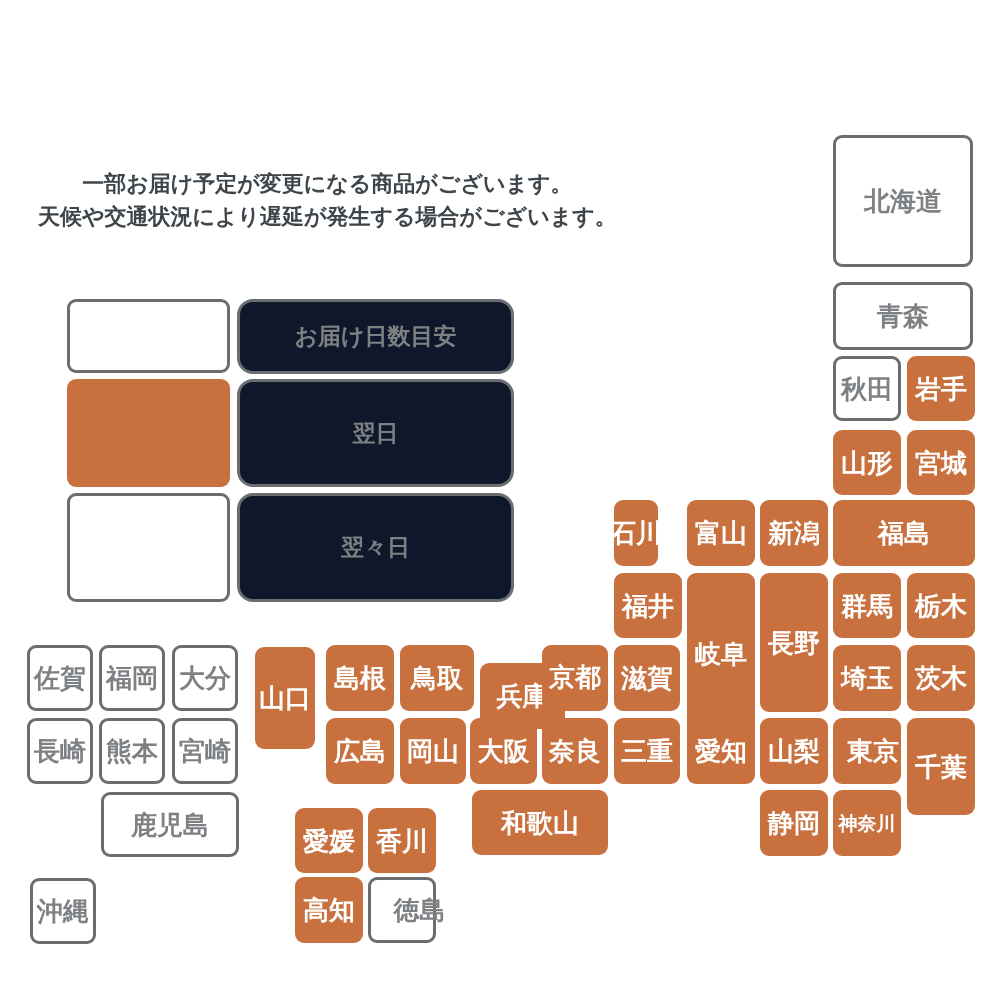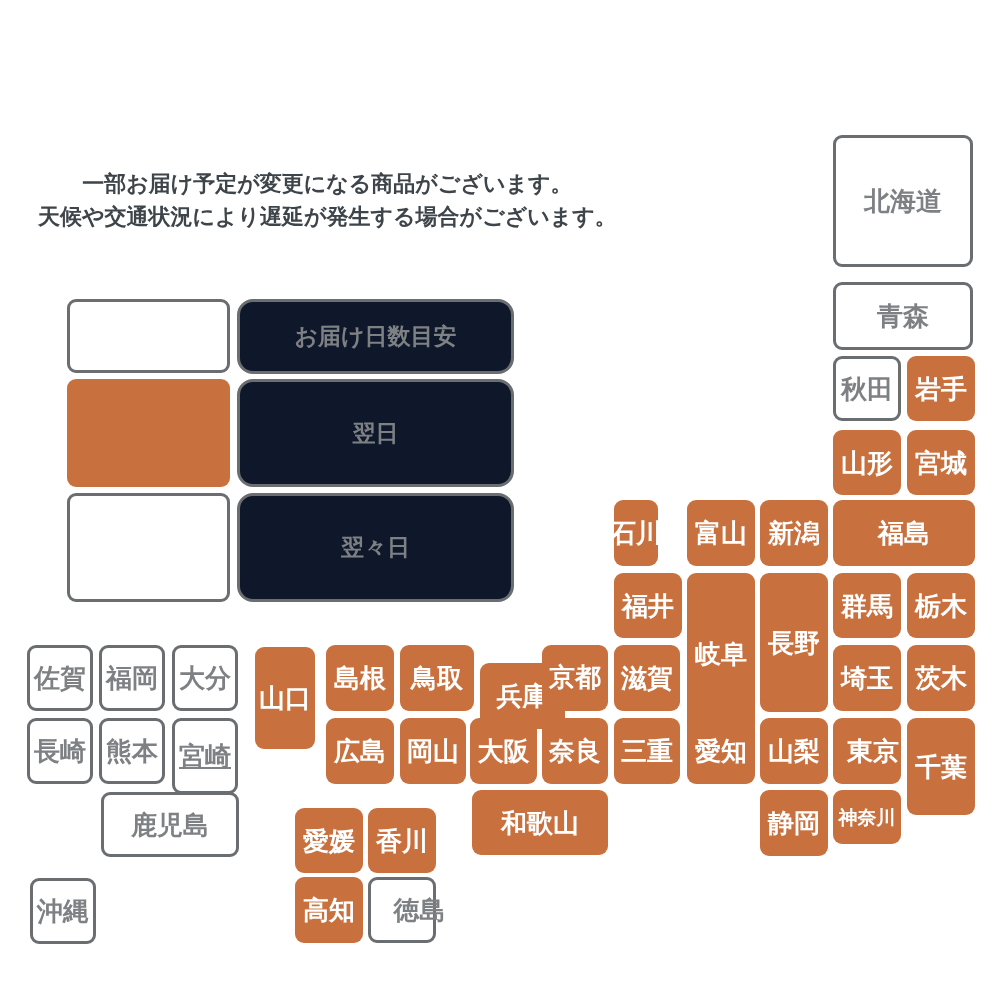--- a/index.html
+++ b/index.html
@@ -144,21 +144,21 @@
       </div>
       <div class="pref orange" style="left: 907px; top: 645px; width: 68px; height: 66px;">
         <span>茨木</span>
       </div>
       <div class="pref white" style="left: 27px; top: 718px; width: 66px; height: 66px;">
         <span>長崎</span>
       </div>
       <div class="pref white" style="left: 99px; top: 718px; width: 66px; height: 66px;">
         <span>熊本</span>
       </div>
-      <div class="pref white" style="left: 172px; top: 718px; width: 66px; height: 76px; text-decoration: underline;">
+      <div class="pref white" style="left: 172px; top: 718px; width: 66px; height: 66px;">
         <span>宮崎</span>
       </div>
       <div class="pref orange" style="left: 326px; top: 718px; width: 68px; height: 66px;">
         <span>広島</span>
       </div>
       <div class="pref orange" style="left: 400px; top: 718px; width: 66px; height: 66px;">
         <span>岡山</span>
       </div>
       <div class="pref orange" style="left: 470px; top: 718px; width: 67px; height: 66px;">
         <span>大阪</span>
@@ -183,21 +183,21 @@
       </div>
       <div class="pref white" style="left: 101px; top: 792px; width: 138px; height: 65px;">
         <span>鹿児島</span>
       </div>
       <div class="pref orange" style="left: 472px; top: 790px; width: 136px; height: 65px;">
         <span>和歌山</span>
       </div>
       <div class="pref orange" style="left: 760px; top: 790px; width: 68px; height: 66px;">
         <span>静岡</span>
       </div>
-      <div class="pref orange" style="left: 833px; top: 790px; width: 68px; height: 54px;">
+      <div class="pref orange" style="left: 833px; top: 790px; width: 68px; height: 66px;">
         <span style="font-size: 19px;">神奈川</span>
       </div>
       <div class="pref orange" style="left: 295px; top: 808px; width: 68px; height: 65px;">
         <span>愛媛</span>
       </div>
       <div class="pref orange" style="left: 368px; top: 808px; width: 68px; height: 65px;">
         <span>香川</span>
       </div>
       <div class="pref orange" style="left: 295px; top: 877px; width: 68px; height: 66px;">
         <span>高知</span>

